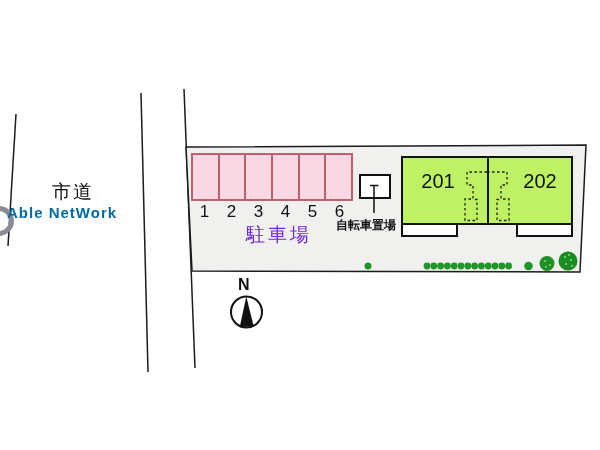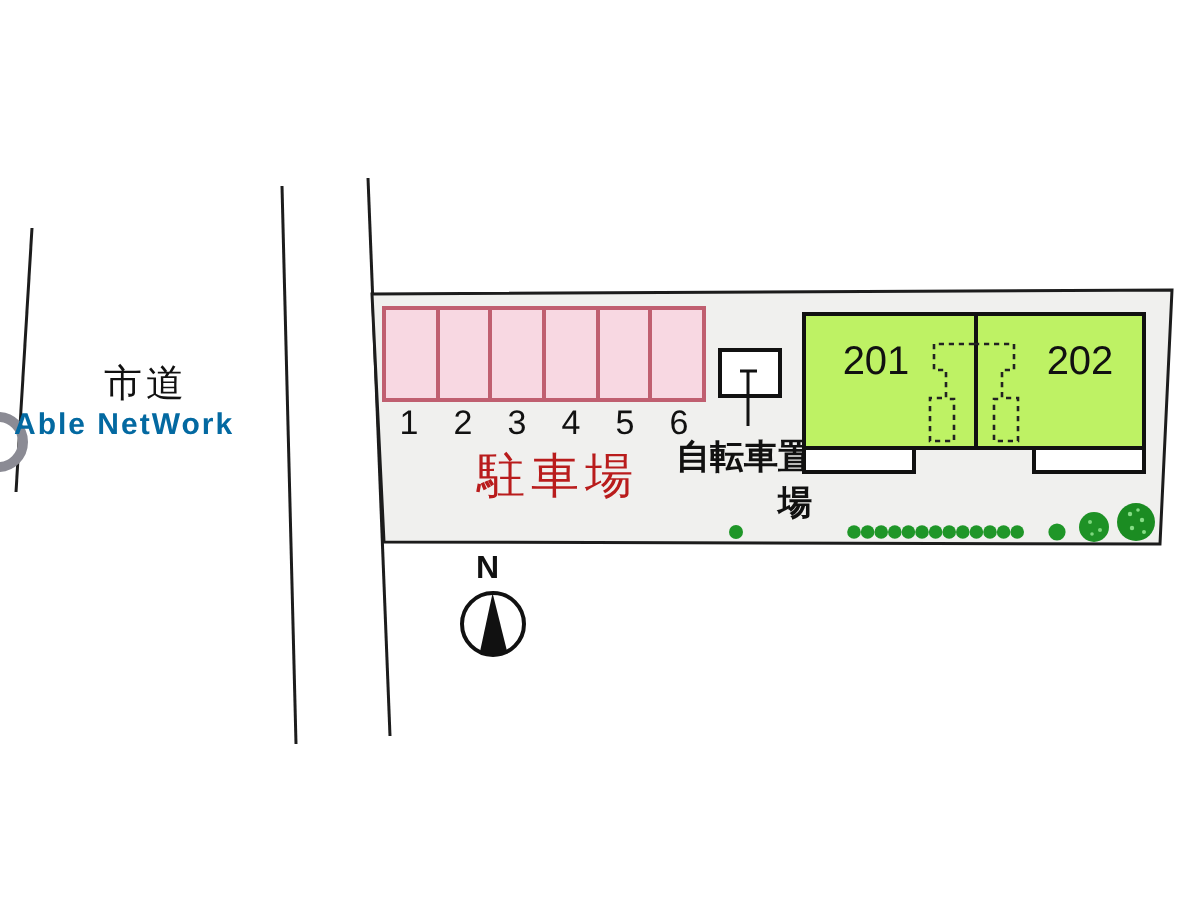--- a/index.html
+++ b/index.html
@@ -10,24 +10,24 @@
 
   .road-label{left:52px;top:179px;width:50px;font-size:19px;color:#111;letter-spacing:2px;}
   .watermark{left:7px;top:204px;font-size:15px;font-weight:bold;color:#0369a1;letter-spacing:1px;}
   .watermark-frag{left:-16px;top:206px;width:20px;height:20px;border:5px solid #8b8b94;border-radius:50%;}
 
   .stall-row{left:191px;top:153px;width:162px;height:48px;display:flex;}
   .stall{flex:1;background:#f8d8e2;border:2px solid #c05f70;margin-left:-2px;}
   .stall:first-child{margin-left:0;}
   .stall-num-row{left:191px;top:202px;width:162px;height:17px;display:flex;}
   .stall-num{flex:1;text-align:center;font-size:17px;color:#111;}
-  .parking-label{left:219px;top:222px;width:120px;text-align:center;font-size:24px;color:#b91c1c;letter-spacing:3px;}
+  .parking-label{left:219px;top:222px;width:120px;text-align:center;font-size:19px;color:#6d28d9;letter-spacing:3px;}
 
   .bike-box{left:359px;top:174px;width:28px;height:21px;background:#fff;border:2px solid #111;}
-  .bike-label{left:336px;top:217px;width:70px;text-align:right;font-size:17px;font-weight:bold;color:#111;letter-spacing:0px;}
+  .bike-label{left:336px;top:217px;width:70px;text-align:left;font-size:12px;font-weight:bold;color:#111;letter-spacing:0px;}
 
   .building{left:401px;top:156px;width:168px;height:65px;background:#bef264;border:2px solid #111;}
   .divider{position:absolute;left:84px;top:0;width:2px;height:100%;background:#111;}
   .unit{position:absolute;top:14px;width:84px;text-align:center;font-size:20px;line-height:18px;color:#111;}
   .unit-left{left:0;transform:translateX(-7px);}
   .unit-right{left:86px;transform:translateX(9px);}
   .porch{background:#fff;border:2px solid #111;height:10px;width:53px;top:223px;}
   .porch-left{left:401px;}
   .porch-right{left:516px;}
 

